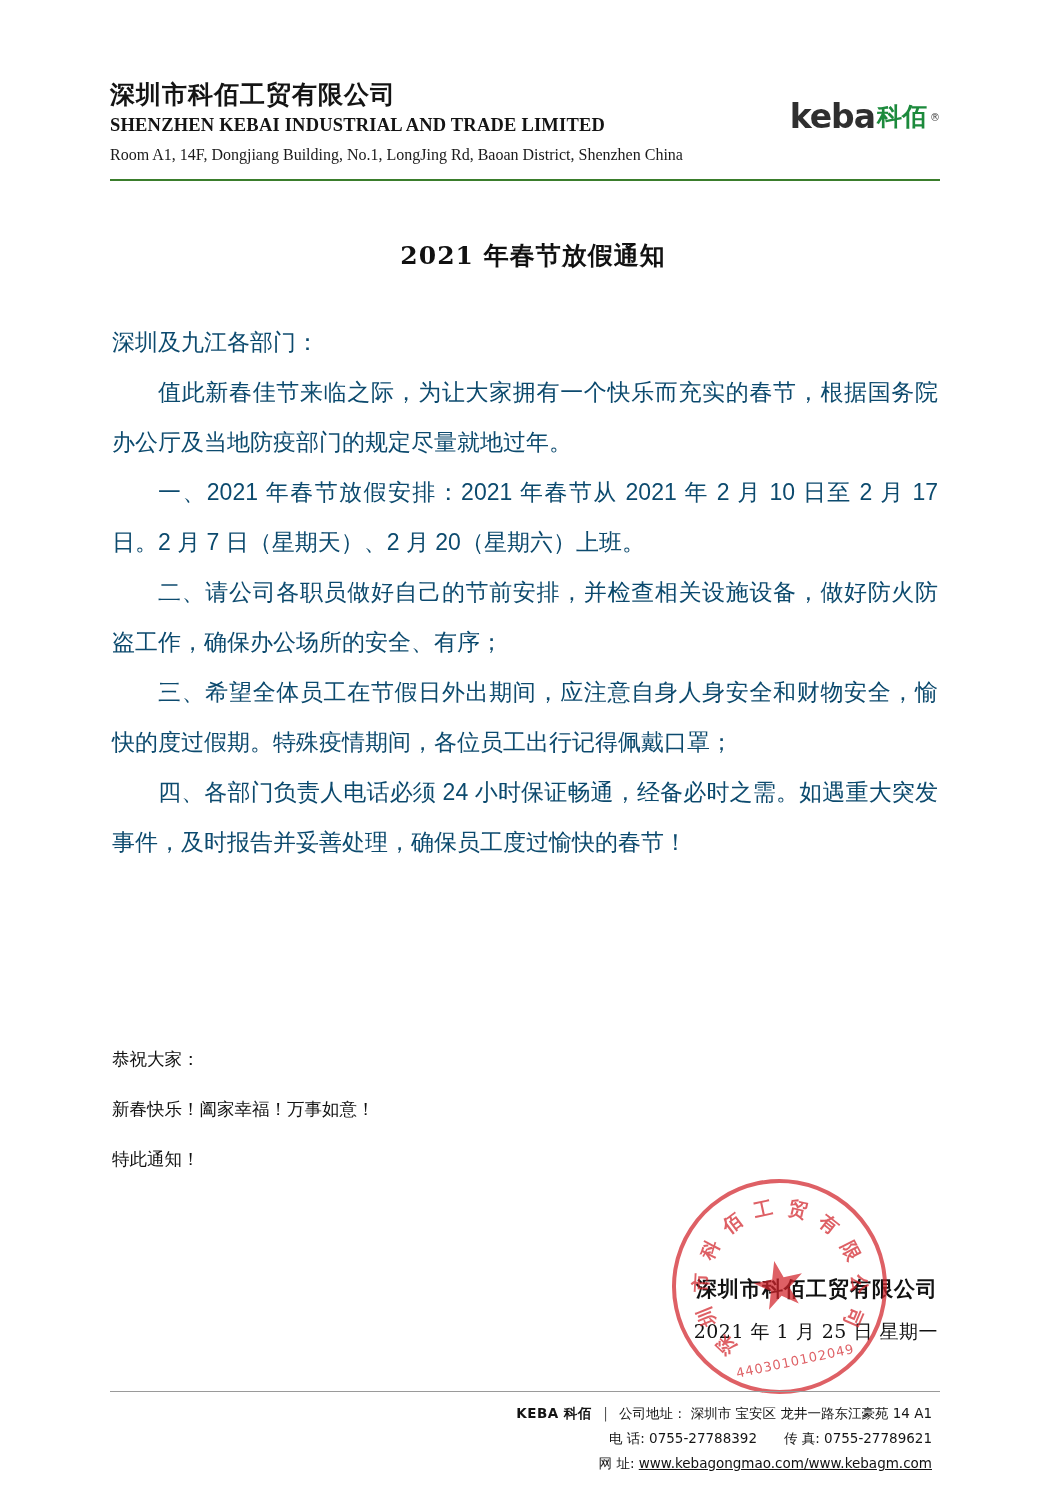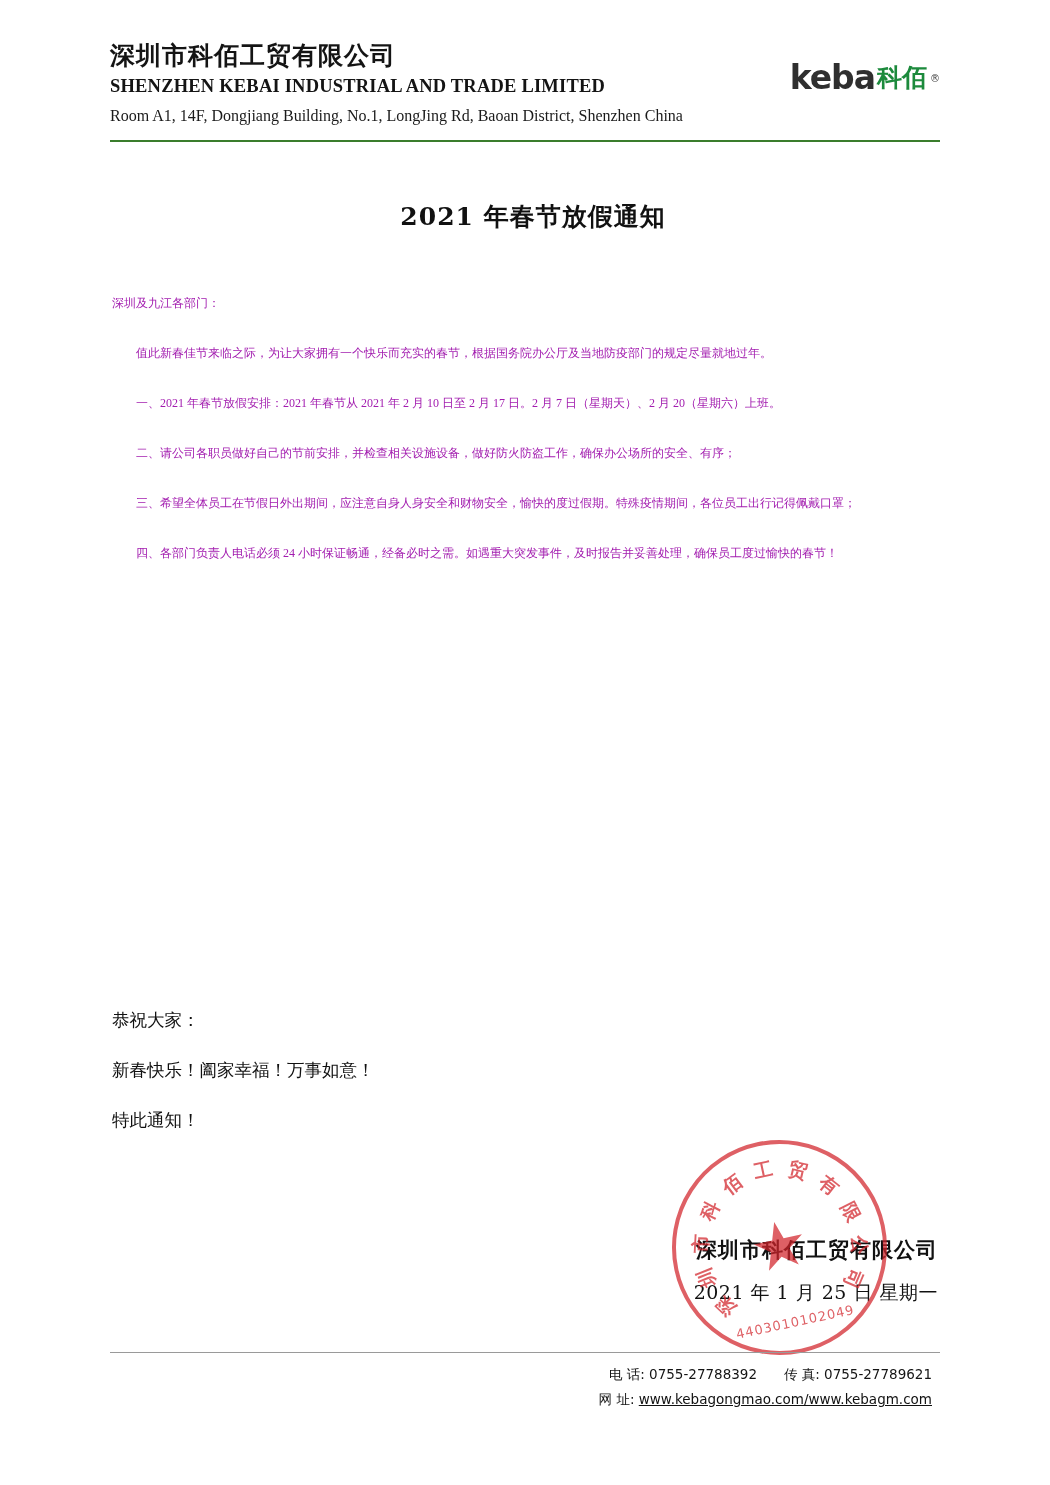--- a/index.html
+++ b/index.html
@@ -14,20 +14,21 @@
     font-family: "Liberation Serif", "DejaVu Serif", serif;
     color: #1a1a1a;
     position: relative;
     overflow: hidden;
   }
   .page {
     position: relative;
     width: 1050px;
     height: 1319px;
     padding: 0;
+    margin-top: 39px;
   }
 
   
   .letterhead {
     position: absolute;
     left: 110px;
     top: 40px;
     width: 830px;
   }
   .lh-row {
@@ -113,24 +114,24 @@
     letter-spacing: 1px;
     font-family: "DejaVu Serif", "Liberation Serif", serif;
     color: #111;
   }
 
   .body-text {
     position: absolute;
     left: 112px;
     top: 278px;
     width: 826px;
-    font-size: 12px;
+    font-size: 23px;
     line-height: 50px;
-    color: #a21caf;
-    font-family: Liberation Serif, serif;
+    color: #0c4a6e;
+    font-family: Liberation Sans, sans-serif;
     text-align: justify;
   }
   .body-text p { margin: 0; }
   .indent { text-indent: 2em; }
 
   .closing {
     position: absolute;
     left: 112px;
     top: 995px;
     width: 826px;
@@ -308,20 +309,26 @@
           <span class="seal-char" style="transform: translate(78.7846px, 13.8919px) rotate(100deg);">公</span>
           <span class="seal-char" style="transform: translate(65.5322px, 45.8861px) rotate(125deg);">司</span>
         </div>
       <div class="seal-star">★</div>
       <div class="seal-code">4403010102049</div>
     </div>
   </div>
 
   <div class="footer-rule"></div>
   <div class="footer">
+    <div class="footer-line1">
+      <span class="footer-brand">KEBA 科佰</span>
+      <span class="footer-sep">|</span>
+      <span>公司地址：</span>
+      <span>深圳市  宝安区  龙井一路东江豪苑 14 A1</span>
+    </div>
     <div>
       <span>电  话:</span>
       <span>0755-27788392</span>
       <span class="footer-sep">&nbsp;</span>
       <span>传  真:</span>
       <span>0755-27789621</span>
     </div>
     <div>
       <span>网  址:</span>
       <span class="link">www.kebagongmao.com/www.kebagm.com</span>

